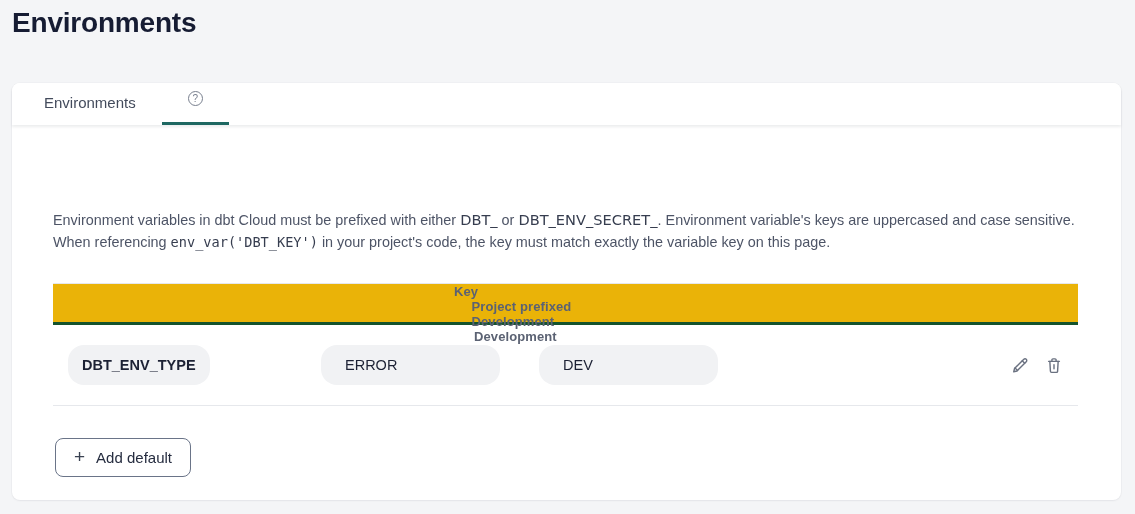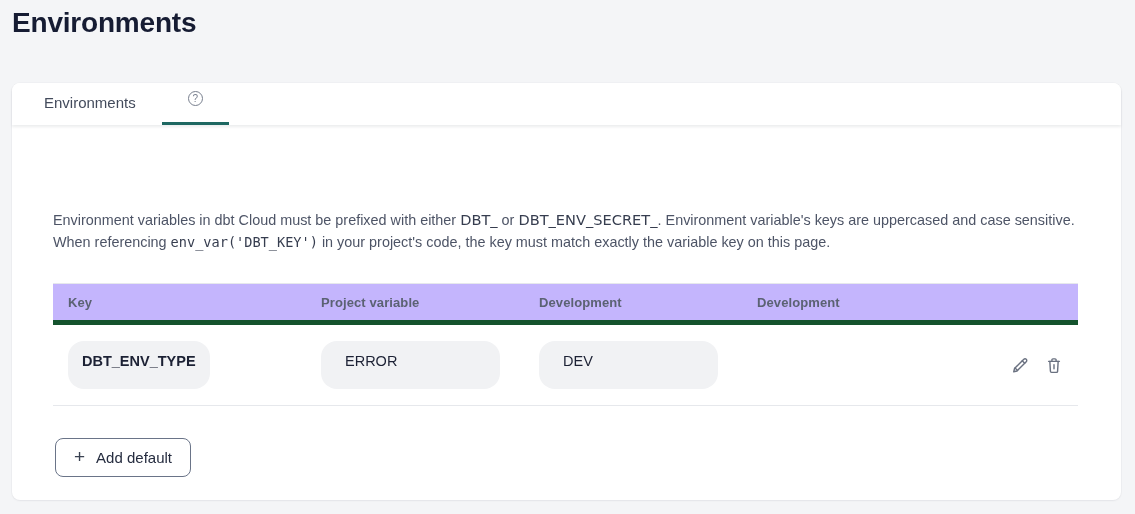--- a/index.html
+++ b/index.html
@@ -59,33 +59,34 @@
     font-family:"DejaVu Sans Mono", monospace;
     color:#363d4f; font-size:13.6px;
   }
   .var-table {
     margin-top:30px;
     border-top:1px solid #e6e8ec;
     border-bottom:1px solid #e6e8ec;
   }
   .thead {
     display:flex; align-items:center; height:41px;
-    background:#c4b5fd; border-bottom:5px solid #14532d;
+    background:#eab308; border-bottom:3px solid #14532d;
     font-size:13px; font-weight:700; color:#5b6273;
     letter-spacing:0.1px;
+    flex-direction:column;
   }
   .trow { display:flex; align-items:center; height:80px; background:#fff; }
   .c1 { width:253px; padding-left:15px; }
   .c2 { width:218px; padding-left:15px; }
   .c3 { width:218px; padding-left:15px; }
   .c4 { width:213px; padding-left:15px; }
   .c5 { flex:1; display:flex; justify-content:flex-end; align-items:center;
         gap:13px; padding-right:14px; }
   .pill {
-    background:#f1f2f4; border-radius:16px; height:48px; line-height:40px;
+    background:#f1f2f4; border-radius:16px; height:40px; line-height:40px;
     padding:0 14px; font-size:14.5px; color:#1c2134; white-space:nowrap;
   }
   .pill.key { display:inline-block; font-weight:700; }
   .pill.value { width:calc(100% - 24px);padding-left:24px; }
   .icon-btn {
     background:none; border:none; padding:0; cursor:pointer;
     color:#6a7180; display:inline-flex; align-items:center; justify-content:center;
     width:21px; height:22px;
   }
   .icon-btn svg { width:20px; height:21px; }
@@ -115,21 +116,21 @@
     </div>
   </div>
 
   <div class="content">
 
     <p class="description"><span class="seg-normal">Environment variables in dbt Cloud must be prefixed with either </span><span class="seg-code">DBT_</span><span class="seg-normal"> or </span><span class="seg-code">DBT_ENV_SECRET_</span><span class="seg-normal">. Environment variable's keys are uppercased and case sensitive. When referencing </span><span class="seg-mono">env_var('DBT_KEY')</span><span class="seg-normal"> in your project's code, the key must match exactly the variable key on this page.</span></p>
 
     <div class="var-table">
       <div class="thead">
         <div class="c1">Key</div>
-        <div class="c2">Project variable</div>
+        <div class="c2">Project prefixed</div>
         <div class="c3">Development</div>
         <div class="c4">Development</div>
         <div class="c5"></div>
       </div>
 
       <div class="trow">
         <div class="c1">
           <span class="pill key">DBT_ENV_TYPE</span>
         </div>
         <div class="c2">

